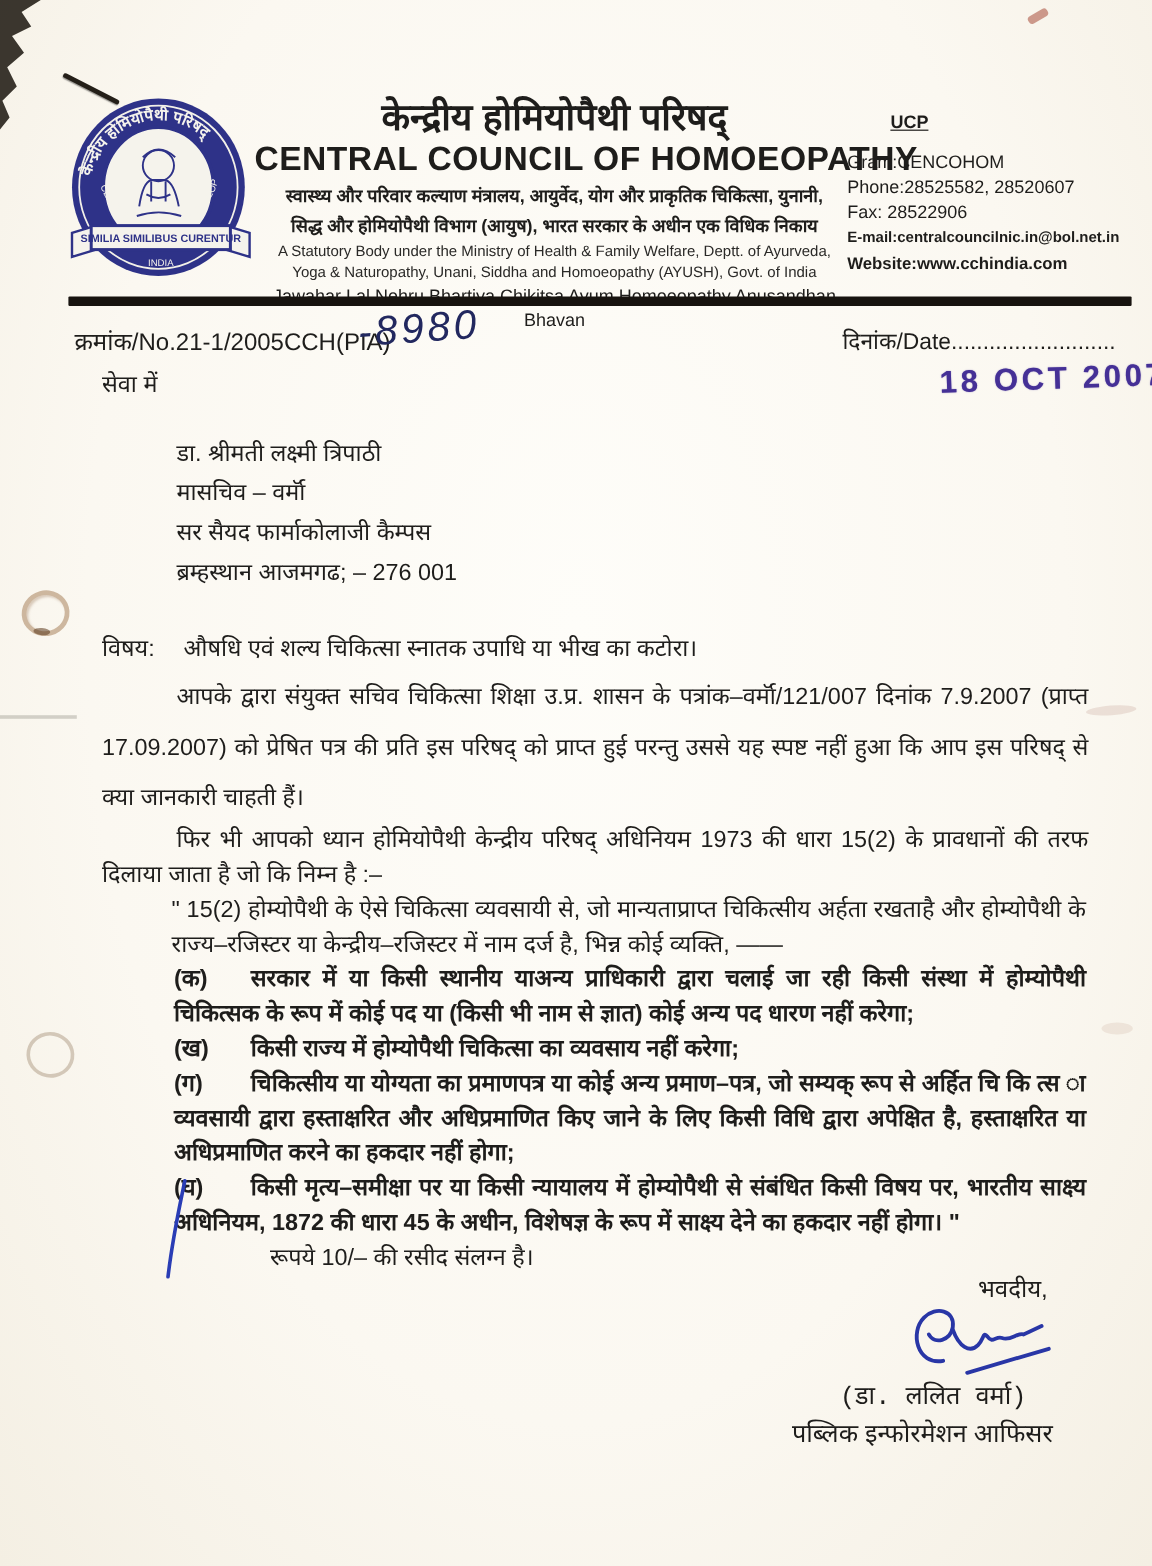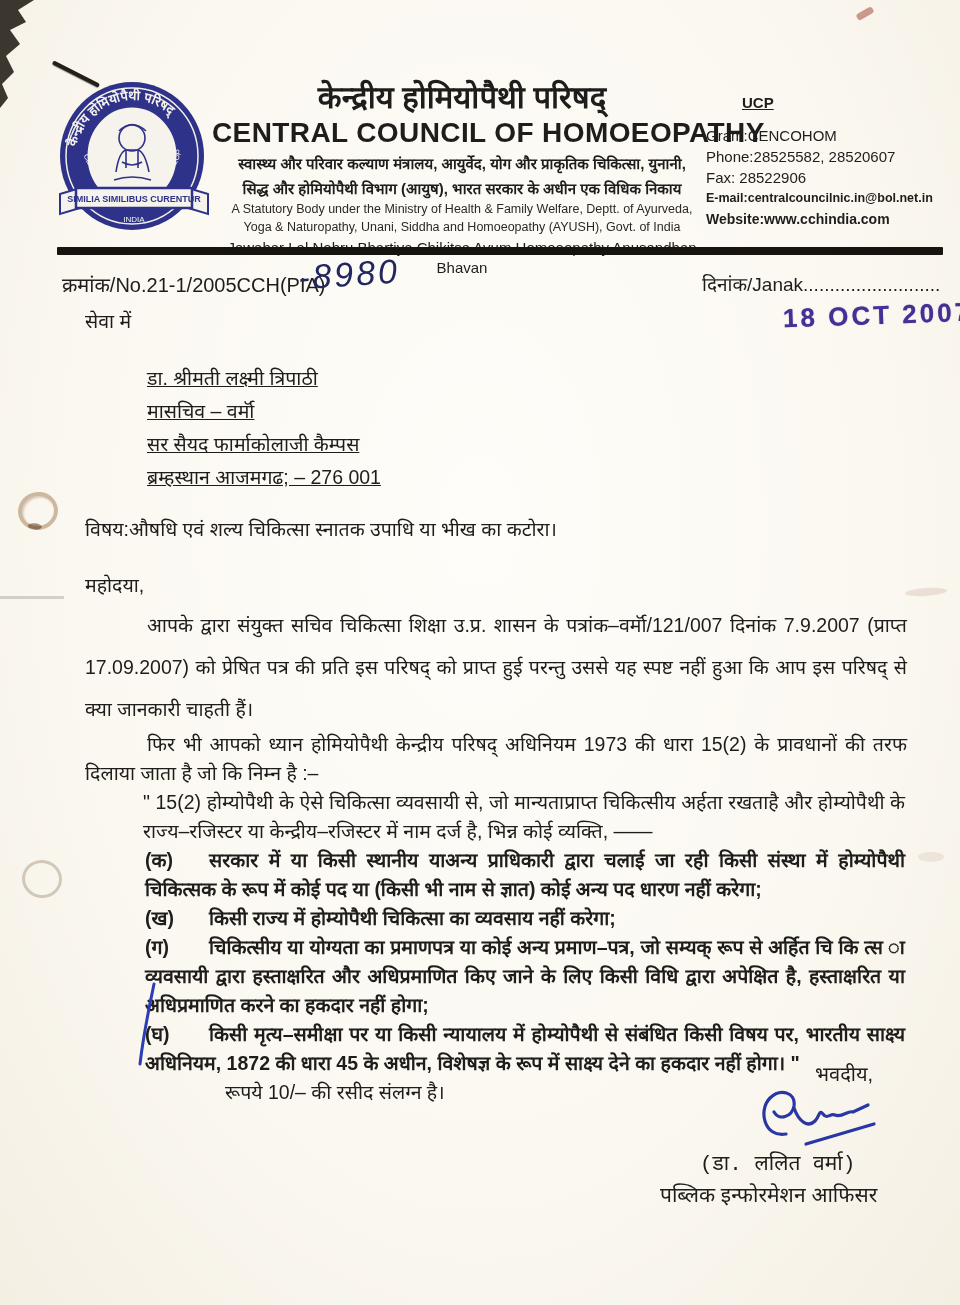--- a/index.html
+++ b/index.html
@@ -28,22 +28,22 @@
   .refno{position:absolute;left:62px;top:271px;font-size:20px;}
   .refhand{position:absolute;left:298px;top:255px;font-size:34px;color:#22285f;
            transform:rotate(-4deg);letter-spacing:3px;font-style:italic;font-weight:500;}
   .datelabel{position:absolute;left:702px;top:271px;font-size:19px;}
   .stamp{position:absolute;left:783px;top:300px;font-size:26px;font-weight:700;color:#453096;
          transform:rotate(-2deg);letter-spacing:3px;white-space:nowrap;
          text-shadow:0 0 1px rgba(69,48,150,.7);}
   
   .letter{position:absolute;left:85px;top:306px;width:822px;font-size:19.5px;line-height:30px;}
   .seva{line-height:30px;}
-  .recipient{margin:26px 0 15px 62px;line-height:33px;text-decoration:underline;}
-  .subject{display:flex;margin-top:20px;}
+  .recipient{margin:26px 0 15px 62px;line-height:33px;}
+  .subject{display:flex;gap:24px;margin-top:32px;}
   .greeting{margin-top:26px;}
   .para{text-align:justify;text-indent:62px;margin:0;}
   .p1{margin-top:4px;line-height:42px;}
   .p2{margin-top:0;line-height:29px;}
   .quote{margin:0 0 0 58px;width:762px;text-align:justify;line-height:29px;}
   .clauses{margin-left:60px;width:760px;}
   .clause{text-align:justify;line-height:29px;margin:0;font-weight:bold;}
   .cl-label{display:inline-block;width:64px;}
   .receipt{margin:0 0 0 140px;line-height:29px;}
   
@@ -135,39 +135,38 @@
     <div class="c-line">Phone:28525582, 28520607</div>
     <div class="c-line">Fax:      28522906</div>
     <div class="c-line c-mail">E-mail:centralcouncilnic.in@bol.net.in</div>
     <div class="c-line c-web">Website:www.cchindia.com</div>
   </div>
 
   <div class="rule"></div>
 
   <div class="refno">क्रमांक/No.21-1/2005CCH(PIA)</div>
   <div class="refhand">-8980</div>
-  <div class="datelabel">दिनांक/Janak..........................</div>
+  <div class="datelabel">दिनांक/Date..........................</div>
   <div class="stamp">18 OCT 2007</div>
 
   <div class="letter">
     <div class="seva">सेवा में</div>
 
     <div class="recipient">
       <div>डा. श्रीमती लक्ष्मी त्रिपाठी</div>
       <div>मासचिव – वर्मॉ</div>
       <div>सर सैयद फार्माकोलाजी कैम्पस</div>
       <div>ब्रम्हस्थान आजमगढ; – 276 001</div>
     </div>
 
     <div class="subject">
       <span>विषय:</span>
       <span>औषधि एवं शल्य चिकित्सा स्नातक उपाधि या भीख का कटोरा।</span>
     </div>
 
-    <div class="greeting">महोदया,</div>
 
     <p class="para p1">आपके द्वारा संयुक्त सचिव चिकित्सा शिक्षा उ.प्र. शासन के पत्रांक–वर्मॉ/121/007 दिनांक 7.9.2007 (प्राप्त 17.09.2007) को प्रेषित पत्र की प्रति इस परिषद् को प्राप्त हुई परन्तु उससे यह स्पष्ट नहीं हुआ कि आप इस परिषद् से क्या जानकारी चाहती हैं।</p>
     <p class="para p2">फिर भी आपको ध्यान होमियोपैथी केन्द्रीय परिषद् अधिनियम 1973 की धारा 15(2) के प्रावधानों की तरफ दिलाया जाता है जो कि निम्न है :–</p>
 
     <p class="quote">" 15(2) होम्योपैथी के ऐसे चिकित्सा व्यवसायी से, जो मान्यताप्राप्त चिकित्सीय अर्हता रखताहै और होम्योपैथी के राज्य–रजिस्टर या केन्द्रीय–रजिस्टर में नाम दर्ज है, भिन्न कोई व्यक्ति, ——</p>
 
     <div class="clauses">
       <p class="clause">
         <span class="cl-label">(क)</span><span>सरकार में या किसी स्थानीय याअन्य प्राधिकारी द्वारा चलाई जा रही किसी संस्था में होम्योपैथी चिकित्सक के रूप में कोई पद या (किसी भी नाम से ज्ञात) कोई अन्य पद धारण नहीं करेगा;</span>
       </p>

